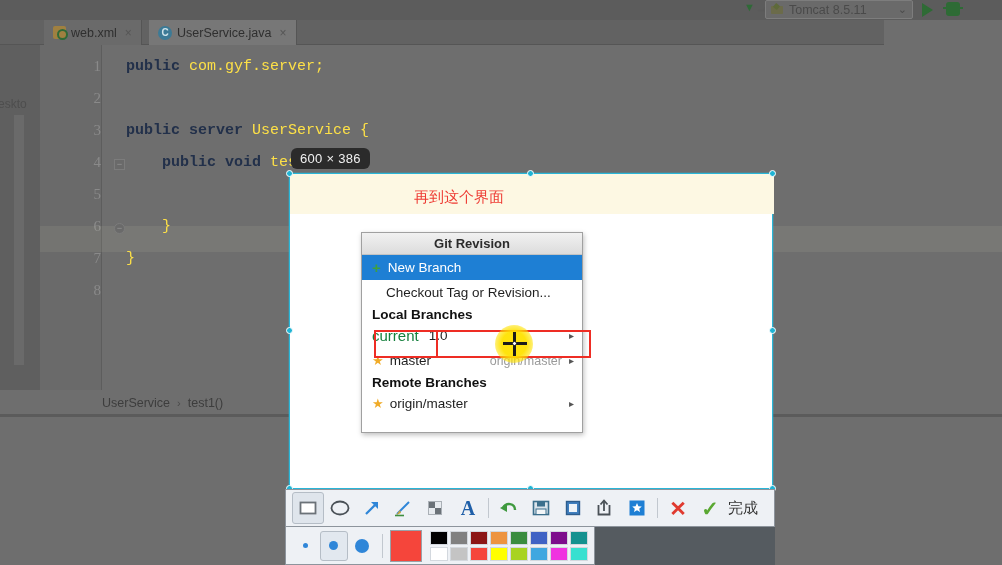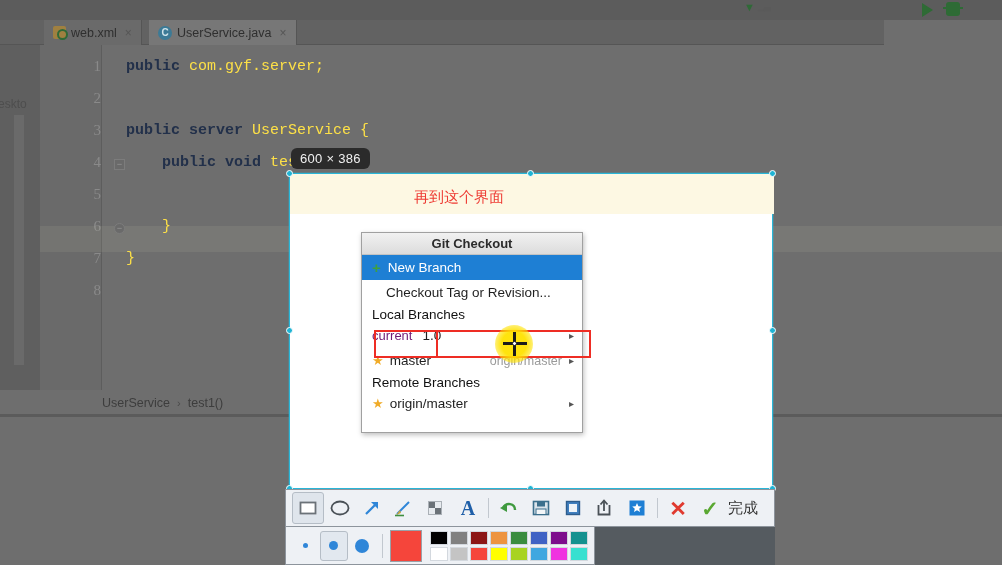--- a/index.html
+++ b/index.html
@@ -138,30 +138,30 @@
     display:flex; align-items:center; justify-content:center;
     font-size:13px; font-weight:bold; color:#2b2b2b;
   }
   .gp-item{
     height:25px; display:flex; align-items:center; gap:7px;
     padding:0 10px; font-size:13.5px; color:#1f1f1f;
   }
   .gp-item.sel{ background:#1e7fd4; color:#ffffff; }
   .plus-ico{ color:#3fa03f; font-size:15px; font-weight:bold; line-height:1; }
   .gp-section{
-    font-size:13.5px; font-weight:normal; color:#111;
+    font-size:13.5px; font-weight:bold; color:#111;
     padding:2px 10px 1px 10px;
   }
   .gp-branch{
     height:25px; display:flex; align-items:center;
     padding:0 8px 0 10px; font-size:13.5px; color:#1f1f1f;
     position:relative;
   }
   .star{ color:#f0ab28; font-size:13px; margin-right:6px; }
-  .tag-current{ color:#701a75; font-size:13px; margin-right:10px; }
+  .tag-current{ color:#15803d; font-size:15px; margin-right:10px; }
   .track{ color:#9a9a9a; font-size:12.5px; margin-left:auto; margin-right:7px; }
   .arrow-r{ color:#555; font-size:10px; }
   .redbox{
     position:absolute; border:2px solid #ee2d24;
     pointer-events:none;
   }
   #redbox-current{ left:374px; top:330px; width:64px; height:28px; }
   #redbox-row{ left:436px; top:330px; width:155px; height:28px; }
   .spotlight{
     position:absolute; left:495px; top:325px; width:38px; height:38px;
@@ -206,20 +206,25 @@
   }
 </style>
 </head>
 <body>
 
 <div id="ide">
 
   <div class="ide-topbar">
     <span class="up-dn">▼</span>
     <span class="sb-ico">▁▃</span>
+    <div class="tomcat-box">
+      <span class="tomcat-ico"></span>
+      <span>Tomcat 8.5.11</span>
+      <span class="chev-down">⌄</span>
+    </div>
     <div class="run-tri"></div>
     <div class="dbg-ico"></div>
   </div>
 
   <div class="lt-tools">
     <span>▾</span>
     <span>↤</span>
   </div>
 
   <div class="tabstrip">
@@ -289,21 +294,21 @@
 <div class="handle" style="left:286px; top:170px;"></div>
 <div class="handle" style="left:527px; top:170px;"></div>
 <div class="handle" style="left:769px; top:170px;"></div>
 <div class="handle" style="left:286px; top:327px;"></div>
 <div class="handle" style="left:769px; top:327px;"></div>
 <div class="handle" style="left:286px; top:485px;"></div>
 <div class="handle" style="left:527px; top:485px;"></div>
 <div class="handle" style="left:769px; top:485px;"></div>
 
 <div id="gitpop">
-  <div class="gp-title">Git Checkout</div>
+  <div class="gp-title">Git Revision</div>
 
   <div class="gp-item sel">
     <span class="plus-ico">+</span>
     <span>New Branch</span>
   </div>
 
   <div class="gp-item" style="padding-left:24px;">
     <span>Checkout Tag or Revision...</span>
   </div>
 

